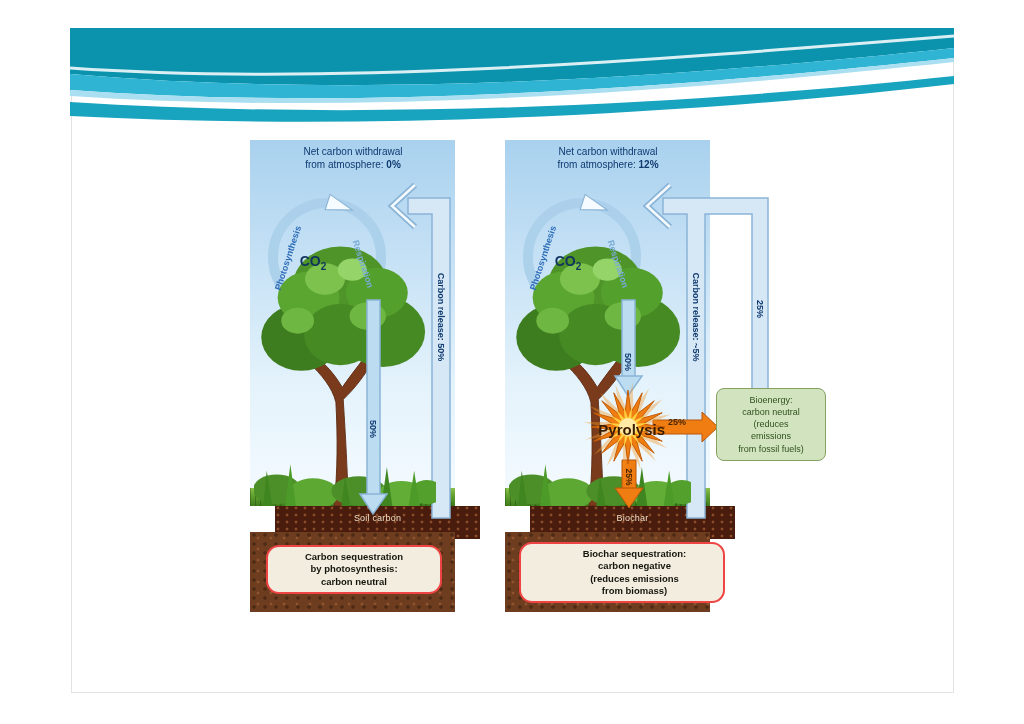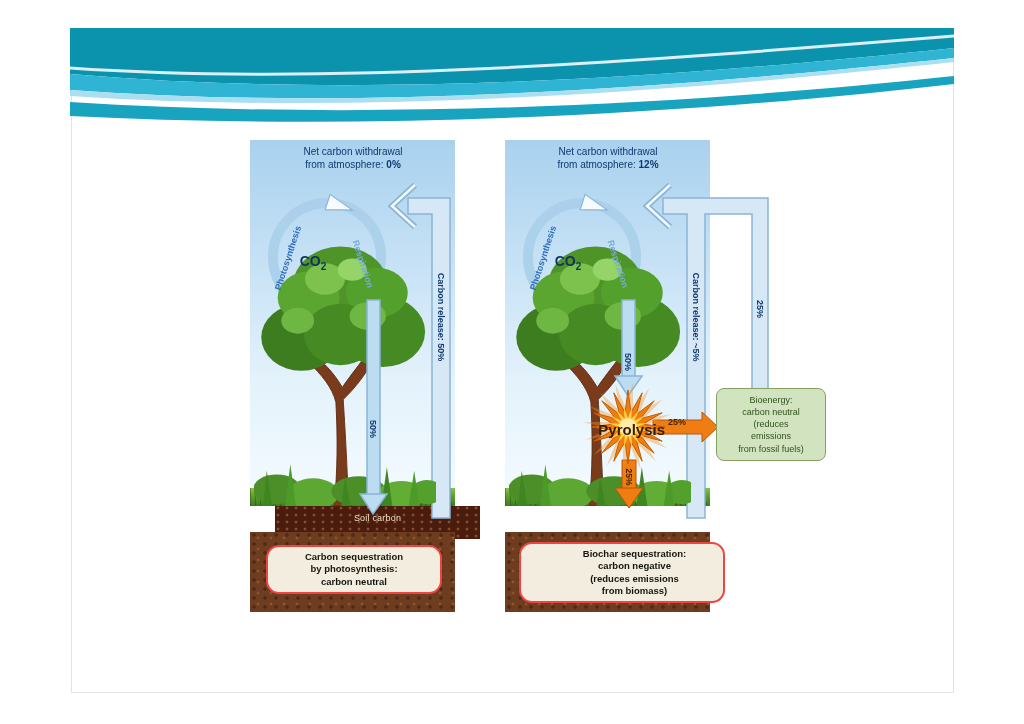--- a/index.html
+++ b/index.html
@@ -127,20 +127,23 @@
   <div class="arc-label" style="left:321px;top:259px;width:84px;transform:rotate(72deg);color:#79abd6;">Respiration</div>
   <div class="vlabel" style="left:369px;top:312px;width:144px;font-weight:600;">Carbon release: 50%</div>
   <div class="vlabel" style="left:353px;top:424px;width:40px;">50%</div>
   <div class="caption" style="left:266px;top:545px;width:166px;">Carbon sequestration
 by photosynthesis:
 carbon neutral</div>
 
   <div class="panel" style="left:505px;">
     <div class="sky"></div>
     <div class="grass"></div>
+    <div class="soil-band">
+      <span class="soil-label">Biochar</span>
+    </div>
     <div class="deep-soil"></div>
   </div>
 
   <svg class="abs" style="left:505px;top:140px;" width="330" height="480" viewBox="0 0 330 480">
     <path d="M158,58 L263,58 L263,250 L247,250 L247,74 L200,74 L200,378 L182,378 L182,74 L158,74 Z" fill="#d6e8f6" stroke="#8ab4d6" stroke-width="1.5"></path>
     <path d="M165,45 L142,66 L165,87" fill="none" stroke="#8ab4d6" stroke-width="6"></path>
     <path d="M165,45 L142,66 L165,87" fill="none" stroke="#f4fafe" stroke-width="2.5"></path>
     <circle cx="77" cy="117" r="54" fill="none" stroke="#abd0ea" stroke-width="10" opacity="0.95"></circle>
     <polygon points="-13,-8 13,0 -13,8" transform="translate(90,66) rotate(18)" fill="#f6fbff" stroke="#8ab4d6" stroke-width="1.2"></polygon>
     <polygon points="13,-8 -13,0 13,8" transform="translate(62,167) rotate(18)" fill="#f6fbff" stroke="#8ab4d6" stroke-width="1.2"></polygon>

